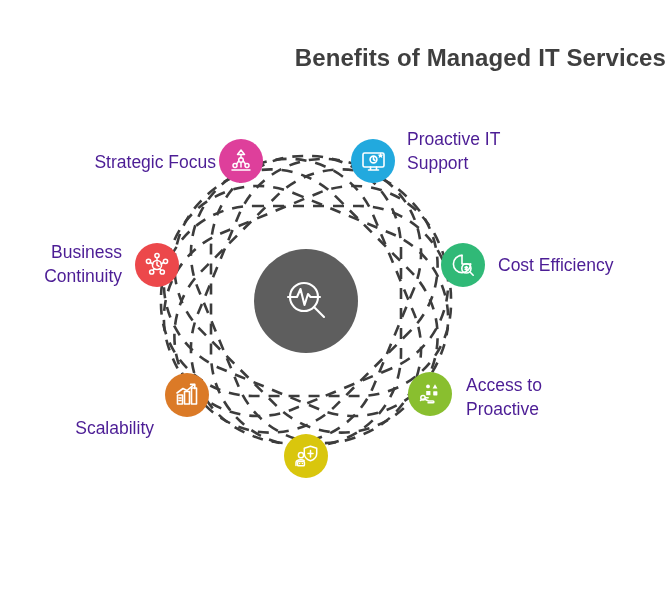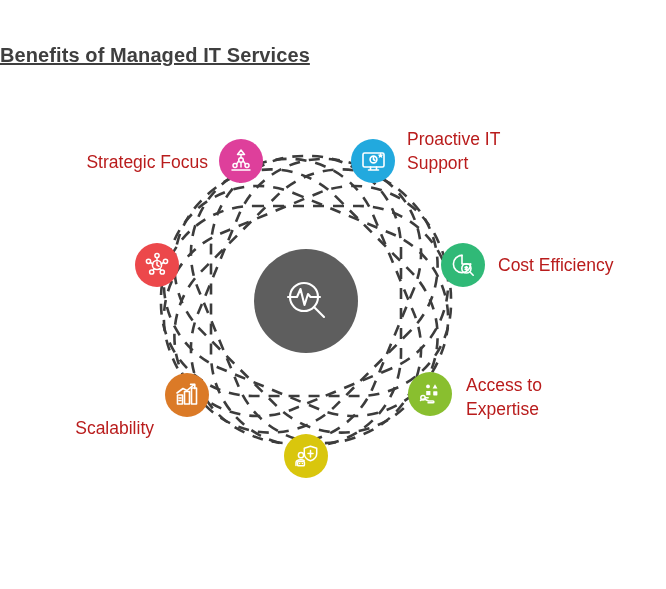--- a/index.html
+++ b/index.html
@@ -17,26 +17,25 @@
   #infographic {
     position: relative;
     width: 666px;
     height: 589px;
   }
   .title {
     position: absolute;
     left: 0;
     top: 44px;
     width: 666px;
-    text-align: left;
-    font-size: 20px;
+    text-align: right;
+    font-size: 24px;
     font-weight: bold;
     color: #3f3f3f;
     letter-spacing: 0.1px;
-    text-decoration: underline;
   }
   .stage {
     position: absolute;
     left: 0;
     top: 0;
     width: 666px;
     height: 589px;
   }
   .orbit-svg {
     position: absolute;
@@ -66,38 +65,38 @@
     display: flex;
     align-items: center;
     justify-content: center;
     box-sizing: border-box;
   }
   .node svg { display: block; }
   .label {
     position: absolute;
     font-size: 17.5px;
     line-height: 24px;
-    color: #b91c1c;
+    color: #4c1d95;
     white-space: pre-line;
   }
   .label.right { text-align: left; }
   .label.left  { text-align: right; }
   .label.center{ text-align: center; }
 
   
   .n-strategic { left: 219px; top: 139px; background: #DE3F9B; }
   .n-proactive { left: 351px; top: 139px; background: #22A9DE; }
   .n-business  { left: 135px; top: 243px; background: #EC484B; }
   .n-cost      { left: 441px; top: 243px; background: #30B977; }
   .n-scale     { left: 165px; top: 373px; background: #DB7A27; }
   .n-access    { left: 408px; top: 372px; background: #89BF2F; }
   .n-security  { left: 284px; top: 434px; background: #D9C60D; }
 
   
-  .l-strategic { left: 0px;   top: 150px; width: 208px; }
+  .l-strategic { left: 0px;   top: 150px; width: 208px; padding-left: 8px; }
   .l-proactive { left: 407px; top: 127px; width: 220px; }
   .l-business  { left: 0px;   top: 240px; width: 122px; }
   .l-cost      { left: 498px; top: 253px; width: 190px; }
   .l-scale     { left: 0px;   top: 384px; width: 154px; margin-top: 32px; }
   .l-access    { left: 466px; top: 373px; width: 180px; }
   .l-security  { left: 204px; top: 492px; width: 200px; }
 </style>
 </head>
 <body>
 
@@ -166,20 +165,22 @@
           <path d="M13 10.3 v2.7 l2 1.3"></path>
           <circle cx="13" cy="3.6" r="2.1"></circle>
           <circle cx="21.5" cy="9.3" r="2.1"></circle>
           <circle cx="18.3" cy="20" r="2.1"></circle>
           <circle cx="7.7" cy="20" r="2.1"></circle>
           <circle cx="4.5" cy="9.3" r="2.1"></circle>
           <path d="M13 5.7 v2.8 M19.7 10.5 L17 12 M17.2 18.3 L15.4 16.6 M8.8 18.3 L10.6 16.6 M6.3 10.5 L9 12"></path>
         </svg>
       </span>
     </div>
+    <div class="label left l-business">Business
+Continuity</div>
 
     <div class="node n-cost" style="background: rgb(48, 185, 119);">
       <span>
         <svg width="26" height="26" viewBox="0 0 26 26" fill="none" stroke="#ffffff" stroke-width="1.6" stroke-linecap="round" stroke-linejoin="round">
           <path d="M12 3.4 a8.6 8.6 0 1 0 8.6 8.6"></path>
           <path d="M12 3.4 V12 H20.6"></path>
           <circle cx="16.4" cy="16.4" r="4.6" stroke="#ffffff"></circle>
           <line x1="19.8" y1="19.8" x2="23.2" y2="23.2"></line>
           <path d="M16.4 14.5 v3.8 M15.1 15.4 h2.3 M15.1 17.3 h2.3"></path>
         </svg>
@@ -208,21 +209,21 @@
           <path d="M18 3.2 L20.4 7.4 H15.6 Z" fill="#ffffff" stroke="none"></path>
           <rect x="9.2" y="10" width="4.2" height="4.2" fill="#ffffff" stroke="none"></rect>
           <rect x="16.2" y="10.2" width="4.2" height="4.2" rx="0.6" fill="#ffffff" stroke="none"></rect>
           <path d="M3.5 19.5 c1.2 -1.4 3.4 -1.8 5 -1 l3 1.5 h4.5 c1.2 0 1.2 1.8 0 1.8 h-5"></path>
           <circle cx="6" cy="16.8" r="2.2"></circle>
           <path d="M8.2 16.8 h3"></path>
         </svg>
       </span>
     </div>
     <div class="label right l-access">Access to
-Expertise</div>
+Proactive</div>
 
     <div class="node n-security" style="background: rgb(217, 198, 13);">
       <span>
         <svg width="27" height="27" viewBox="0 0 27 27" fill="none" stroke="#ffffff" stroke-width="1.5" stroke-linecap="round" stroke-linejoin="round">
           <path d="M17.5 3.2 l6.2 2.1 v5.2 c0 3.6 -3 6.2 -6.2 7.2 -3.2 -1 -6.2 -3.6 -6.2 -7.2 V5.3 Z"></path>
           <path d="M17.5 7.6 v6.4 M15 10.6 h5"></path>
           <circle cx="8" cy="12.2" r="2.6"></circle>
           <path d="M3 22.4 v-2.6 c0 -1.8 2.2 -3 5 -3 1.2 0 2.3 0.2 3.2 0.6"></path>
           <rect x="4.6" y="18.4" width="6.8" height="4.4" rx="0.8"></rect>
           <path d="M6.6 20.6 h0.01 M9.4 20.6 h0.01"></path>

